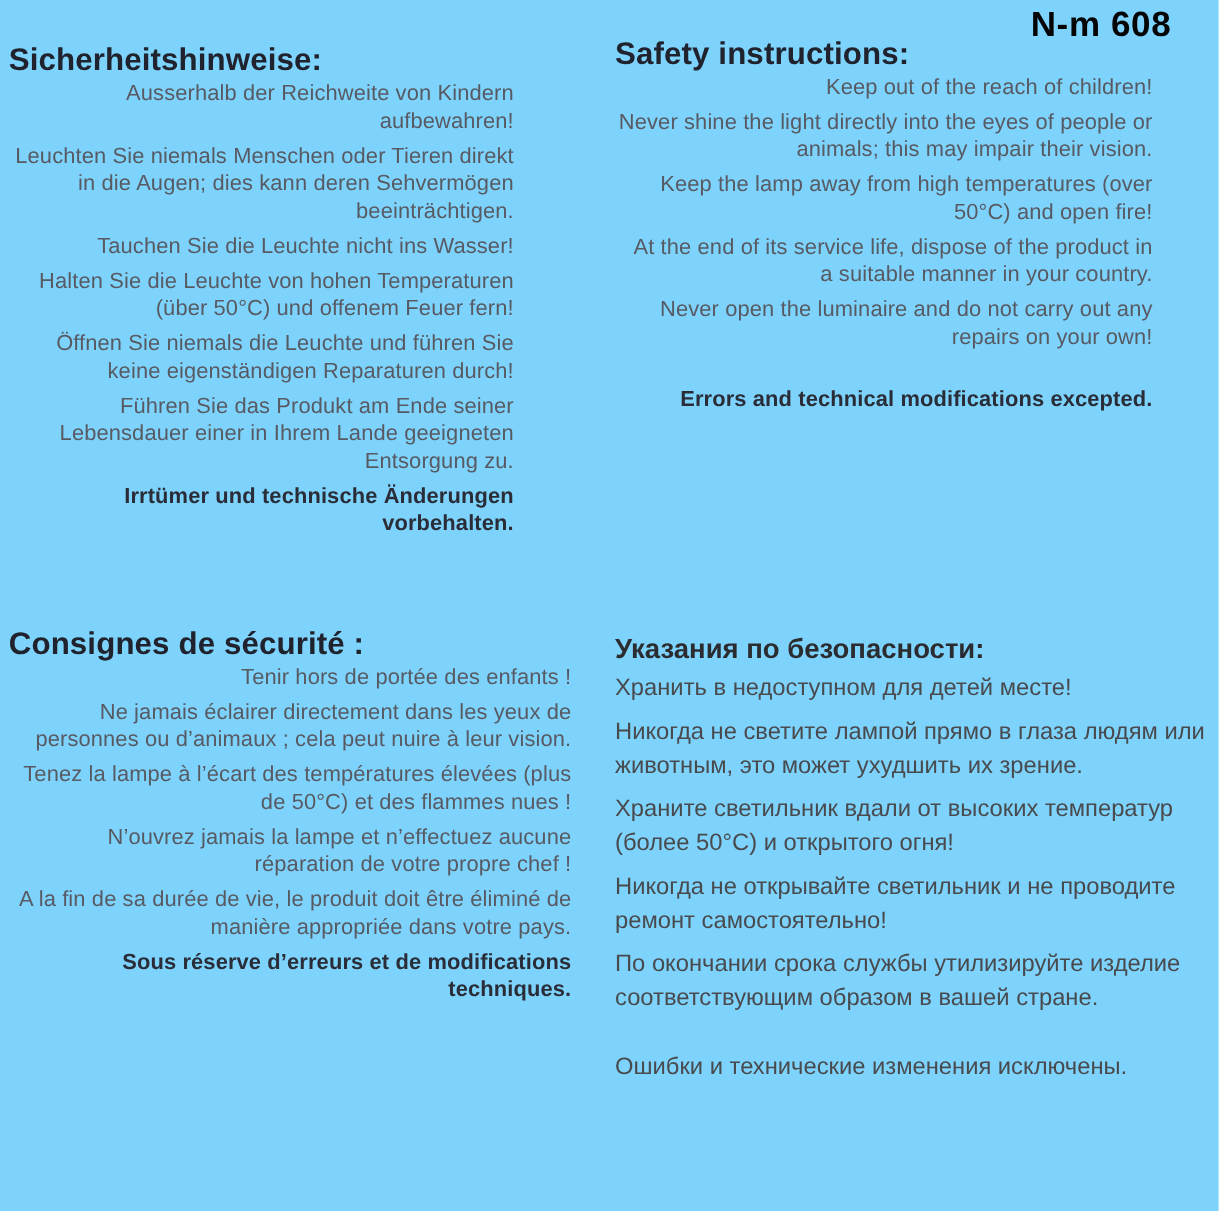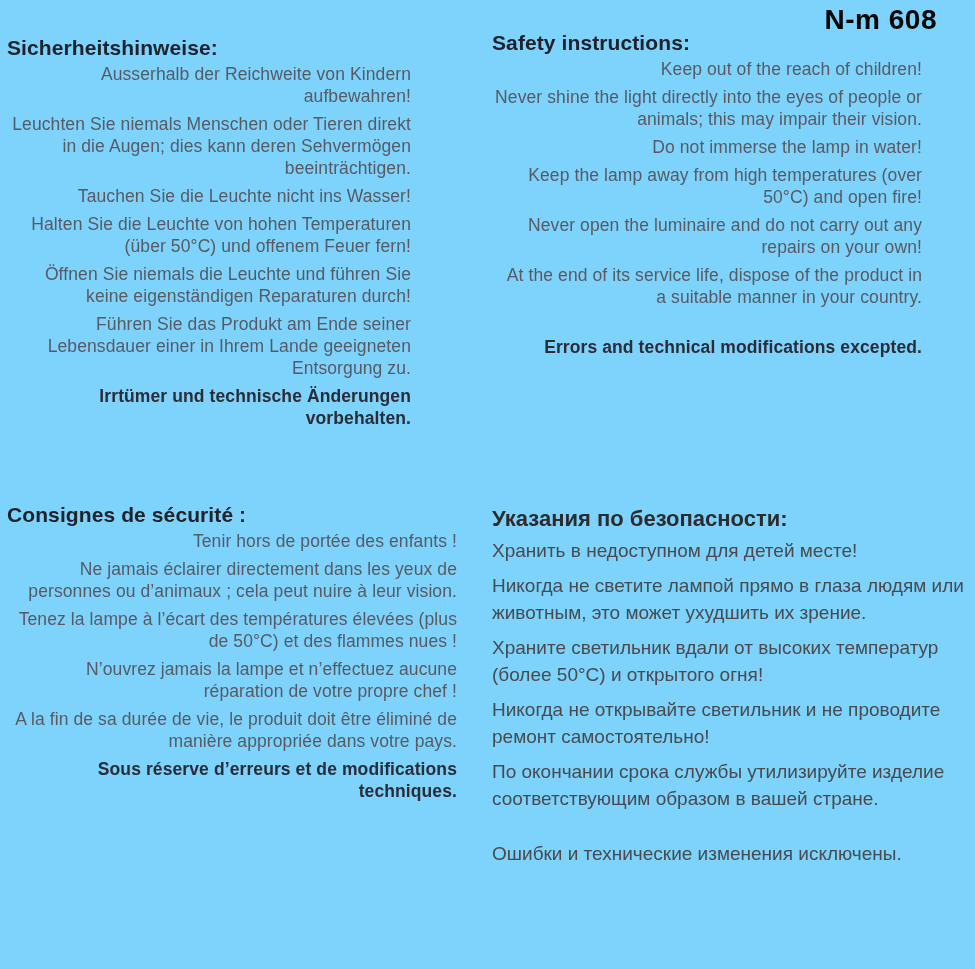--- a/index.html
+++ b/index.html
@@ -29,21 +29,21 @@
     position: absolute;
   }
   
   .latin {
     font-size: 17.5px;
     line-height: 22px;
     color: #585a63;
     letter-spacing: 0.1px;
   }
   .latin .heading {
-    font-size: 21px;
+    font-size: 25px;
     line-height: 24px;
     font-weight: bold;
     color: #20232d;
     margin: 0 0 3px 0;
   }
   .latin p {
     margin: 0 0 6px 0;
     text-align: right;
   }
   .latin .note {
@@ -94,24 +94,23 @@
     <p>Halten Sie die Leuchte von hohen Temperaturen (über 50°C) und offenem Feuer fern!</p>
     <p>Öffnen Sie niemals die Leuchte und führen Sie keine eigenständigen Reparaturen durch!</p>
     <p>Führen Sie das Produkt am Ende seiner Lebensdauer einer in Ihrem Lande geeigneten Entsorgung zu.</p>
     <p class="note">Irrtümer und technische Änderungen vorbehalten.</p>
   </div>
 
   <div class="section latin" id="sec-english">
     <h2 class="heading">Safety instructions:</h2>
     <p>Keep out of the reach of children!</p>
     <p>Never shine the light directly into the eyes of people or animals; this may impair their vision.</p>
-    <p>Do not immerse the lamp in water!</p>
     <p>Keep the lamp away from high temperatures (over 50°C) and open fire!</p>
+    <p>At the end of its service life, dispose of the product in a suitable manner in your country.</p>
     <p>Never open the luminaire and do not carry out any repairs on your own!</p>
-    <p>At the end of its service life, dispose of the product in a suitable manner in your country.</p>
     <p class="note gap-before">Errors and technical modifications excepted.</p>
   </div>
 
   <div class="section latin" id="sec-french">
     <h2 class="heading">Consignes de sécurité :</h2>
     <p>Tenir hors de portée des enfants !</p>
     <p>Ne jamais éclairer directement dans les yeux de personnes ou d’animaux ; cela peut nuire à leur vision.</p>
     <p>Tenez la lampe à l’écart des températures élevées (plus de 50°C) et des flammes nues !</p>
     <p>N’ouvrez jamais la lampe et n’effectuez aucune réparation de votre propre chef !</p>
     <p>A la fin de sa durée de vie, le produit doit être éliminé de manière appropriée dans votre pays.</p>

